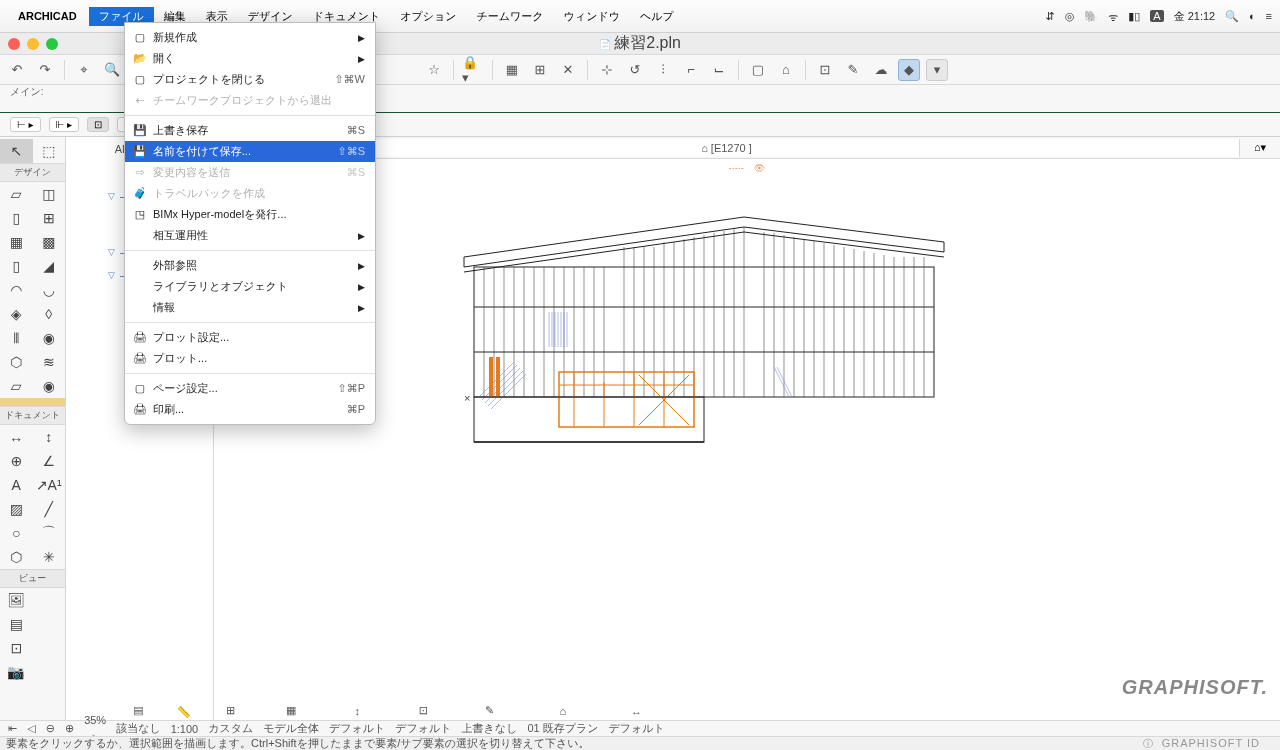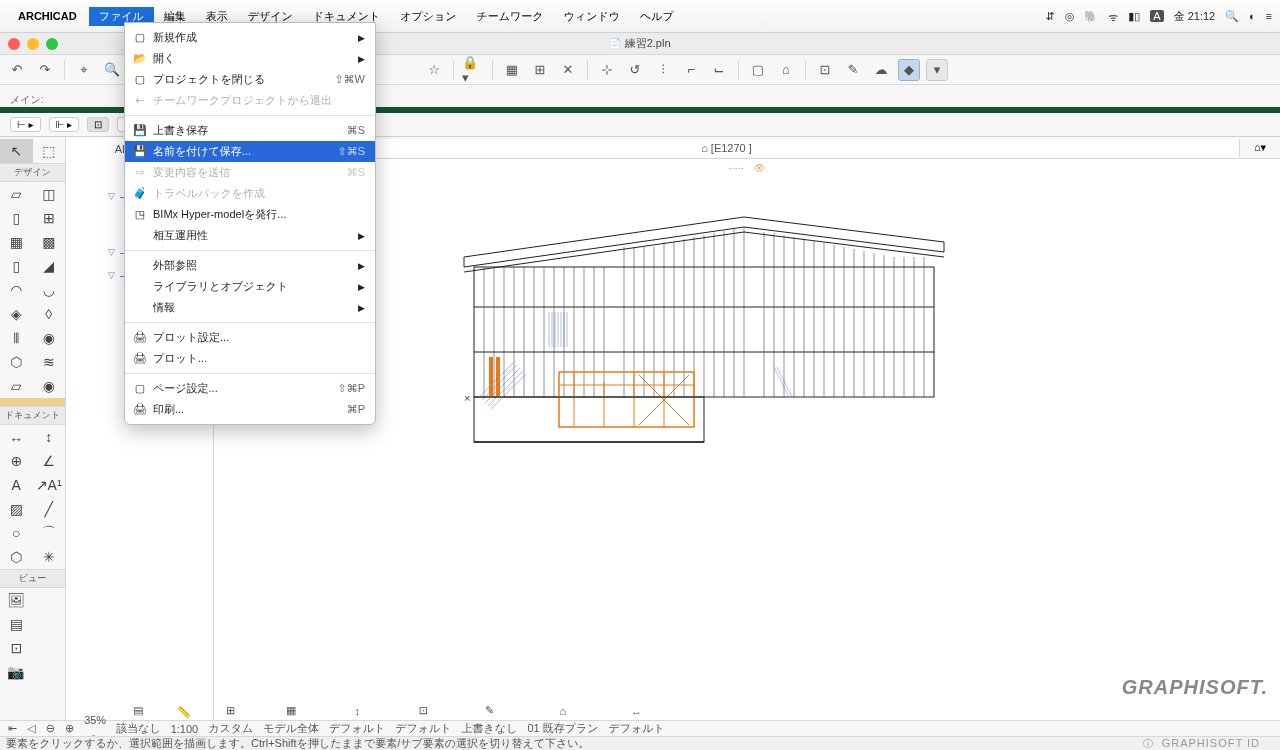--- a/index.html
+++ b/index.html
@@ -13,31 +13,31 @@
 .menubar .menuitem.active { background: #1a6fd8; color: #fff; }
 .menubar .spacer { flex: 1; }
 .menubar .status { display: flex; gap: 10px; align-items: center; font-size: 12px; }
 .menubar .status span { opacity: .85; }
 
 
 .titlebar { height: 22px; background: #ececec; border-bottom: 1px solid #d8d8d8; display: flex; align-items: center; padding: 0 8px; position: relative; }
 .traffic { display: flex; gap: 7px; }
 .traffic div { width: 12px; height: 12px; border-radius: 50%; }
 .traffic .r { background: #ff5f57; } .traffic .y { background: #febc2e; } .traffic .g { background: #28c840; }
-.titlebar .title { position: absolute; left: 50%; transform: translateX(-50%); font-size: 11px; color: #444; }
+.titlebar .title { position: absolute; left: 50%; transform: translateX(-50%); font-size: 16px; color: #444; }
 .titlebar .title::before { content: "📄 "; font-size: 10px; }
 
 
 .toolbar { height: 30px; background: #f7f7f7; border-bottom: 1px solid #d8d8d8; display: flex; align-items: center; padding: 0 6px; gap: 6px; }
 .toolbar .tbtn { width: 22px; height: 22px; display: flex; align-items: center; justify-content: center; border-radius: 3px; color: #555; font-size: 13px; }
 .toolbar .sep { width: 1px; height: 20px; background: #d8d8d8; margin: 0 2px; }
 .toolbar .tbtn.on { background: #c3d7ef; border: 1px solid #8eb3db; }
 
 
-.subtoolbar { height: 28px; background: #f7f7f7; border-bottom: 6px solid #14532d; display: flex; align-items: flex-end; padding: 0 10px; font-size: 11px; color: #444; gap: 6px; }
+.subtoolbar { height: 28px; background: #f7f7f7; border-bottom: 1px solid #14532d; display: flex; align-items: flex-start; padding: 0 10px; font-size: 11px; color: #444; gap: 6px; }
 .subtoolbar .label { font-size: 10px; color: #666; }
 .subrow2 { height: 24px; background: #f7f7f7; border-bottom: 1px solid #d0d0d0; display: flex; align-items: center; padding: 0 10px; gap: 8px; }
 .subrow2 .chip { border: 1px solid #ccc; border-radius: 3px; padding: 1px 6px; font-size: 10px; background: #fff; }
 
 
 .main { display: flex; height: 594px; }
 .toolbox { width: 66px; background: #f7f7f7; border-right: 1px solid #d8d8d8; display: flex; flex-direction: column; align-items: center; padding-top: 2px; }
 .toolbox .sectlabel { font-size: 9px; color: #555; background: #eaeaea; width: 100%; text-align: center; padding: 2px 0; border-top: 1px solid #d8d8d8; border-bottom: 1px solid #d8d8d8; }
 .toolbox .pair { display: flex; width: 100%; }
 .toolbox .tool { width: 33px; height: 24px; display: flex; align-items: center; justify-content: center; font-size: 14px; color: #444; }

